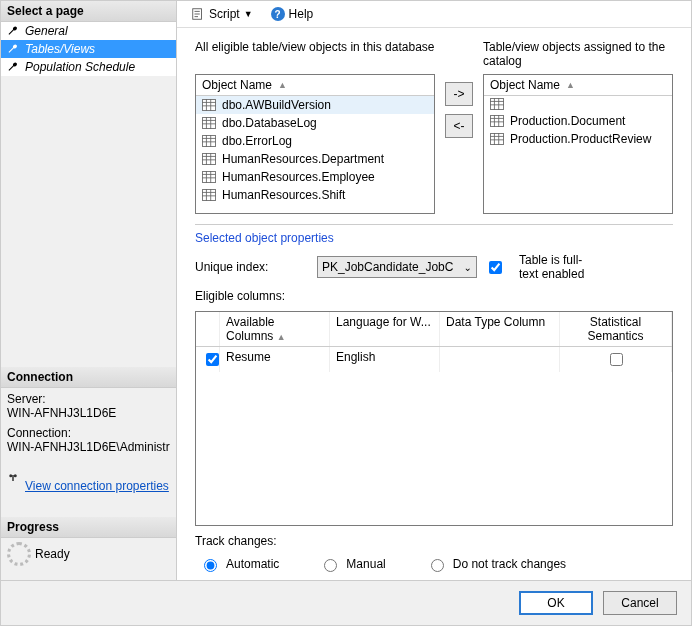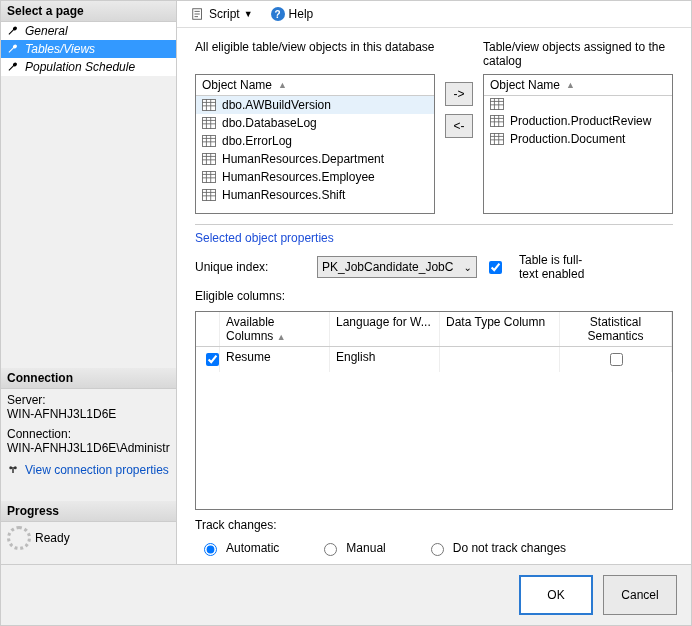--- a/index.html
+++ b/index.html
@@ -7,21 +7,21 @@
   .root { display: flex; flex-direction: column; height: 626px; border: 1px solid #ccc; }
   .main { display: flex; flex: 1 1 auto; min-height: 0; }
   .sidebar { width: 176px; background: #f0f0f0; border-right: 1px solid #ccc; display: flex; flex-direction: column; }
   .side-section-title { font-weight: bold; padding: 3px 6px; background: linear-gradient(#eaeaea,#d8d8d8); border-bottom: 1px solid #ccc; }
   .side-pages { background: #fff; flex: 0 0 auto; }
   .side-item { display: flex; align-items: center; gap: 6px; padding: 2px 6px; cursor: default; font-style: italic; }
   .side-item.selected { background: #3399ff; color: #fff; }
   .wrench { width: 12px; height: 12px; flex: 0 0 12px; }
   .side-spacer { flex: 1 1 auto; background: #f0f0f0; }
   .side-block { padding: 4px 6px; }
-  .link { color: #0a53c5; cursor: pointer; }
+  .link { color: #0a53c5; text-decoration: underline; cursor: pointer; margin-top: 17px; }
   .spinner { width: 24px; height: 24px; border: 3px dotted #bbb; border-radius: 50%; display: inline-block; }
   .content { flex: 1 1 auto; display: flex; flex-direction: column; min-width: 0; }
   .toolbar { display: flex; align-items: center; gap: 10px; padding: 4px 10px; border-bottom: 1px solid #ddd; }
   .tool-btn { display: flex; align-items: center; gap: 4px; background: none; border: none; padding: 2px 4px; }
   .help-circle { width: 14px; height: 14px; border-radius: 50%; background: #2a7ad2; color: #fff; display: inline-flex; align-items: center; justify-content: center; font-weight: bold; font-size: 10px; }
   .panel { flex: 1 1 auto; padding: 12px 18px 8px 18px; display: flex; flex-direction: column; gap: 10px; overflow: hidden; }
   .lists-row { display: flex; gap: 10px; align-items: flex-start; }
   .list-col { display: flex; flex-direction: column; gap: 4px; }
   .list-col.eligible { flex: 0 0 240px; }
   .list-col.assigned { flex: 1 1 auto; }
@@ -48,21 +48,21 @@
   .c0 { width: 24px; text-align: center; }
   .c1 { width: 110px; }
   .c2 { width: 110px; }
   .c3 { width: 120px; }
   .c4 { flex: 1; text-align: center; }
   .grid-r { display: flex; }
   .grid-body { flex: 1; overflow: auto; }
   .radio-row { display: flex; align-items: center; gap: 40px; padding-left: 4px; }
   .radio-opt { display: flex; align-items: center; gap: 6px; }
   .footer { display: flex; justify-content: flex-end; gap: 10px; padding: 10px 14px; border-top: 1px solid #ccc; background: #f0f0f0; }
-  .footer button { width: 74px; height: 40px; border: 1px solid #888; background: #eaeaea; }
+  .footer button { width: 74px; height: 24px; border: 1px solid #888; background: #eaeaea; }
   .footer button.primary { border: 2px solid #2a7ad2; background: #fff; }
   .group-title-sm { color: #1d4ed8; }
   svg { display: block; }
 </style>
 </head>
 <body>
 
 <div class="root">
   <div class="main">
     <div class="sidebar">
@@ -255,33 +255,33 @@
                   <div class="list-row">
                     <span>
                       <svg class="tbl-icon" viewBox="0 0 16 14">
                         <rect x="0.5" y="0.5" width="15" height="13" fill="#fff" stroke="#666"></rect>
                         <line x1="0" y1="4" x2="16" y2="4" stroke="#666"></line>
                         <line x1="0" y1="8" x2="16" y2="8" stroke="#666"></line>
                         <line x1="5" y1="0" x2="5" y2="14" stroke="#666"></line>
                         <line x1="10" y1="0" x2="10" y2="14" stroke="#666"></line>
                       </svg>
                     </span>
+                    <span>Production.Document</span>
+                  </div>
+                  <div class="list-row">
+                    <span>
+                      <svg class="tbl-icon" viewBox="0 0 16 14">
+                        <rect x="0.5" y="0.5" width="15" height="13" fill="#fff" stroke="#666"></rect>
+                        <line x1="0" y1="4" x2="16" y2="4" stroke="#666"></line>
+                        <line x1="0" y1="8" x2="16" y2="8" stroke="#666"></line>
+                        <line x1="5" y1="0" x2="5" y2="14" stroke="#666"></line>
+                        <line x1="10" y1="0" x2="10" y2="14" stroke="#666"></line>
+                      </svg>
+                    </span>
                     <span>Production.ProductReview</span>
-                  </div>
-                  <div class="list-row">
-                    <span>
-                      <svg class="tbl-icon" viewBox="0 0 16 14">
-                        <rect x="0.5" y="0.5" width="15" height="13" fill="#fff" stroke="#666"></rect>
-                        <line x1="0" y1="4" x2="16" y2="4" stroke="#666"></line>
-                        <line x1="0" y1="8" x2="16" y2="8" stroke="#666"></line>
-                        <line x1="5" y1="0" x2="5" y2="14" stroke="#666"></line>
-                        <line x1="10" y1="0" x2="10" y2="14" stroke="#666"></line>
-                      </svg>
-                    </span>
-                    <span>Production.Document</span>
                   </div>
                 </div>
             </div>
           </div>
         </div>
 
         <div class="props-group">
           <div class="group-title-sm">Selected object properties</div>
 
           <div class="props-row">

